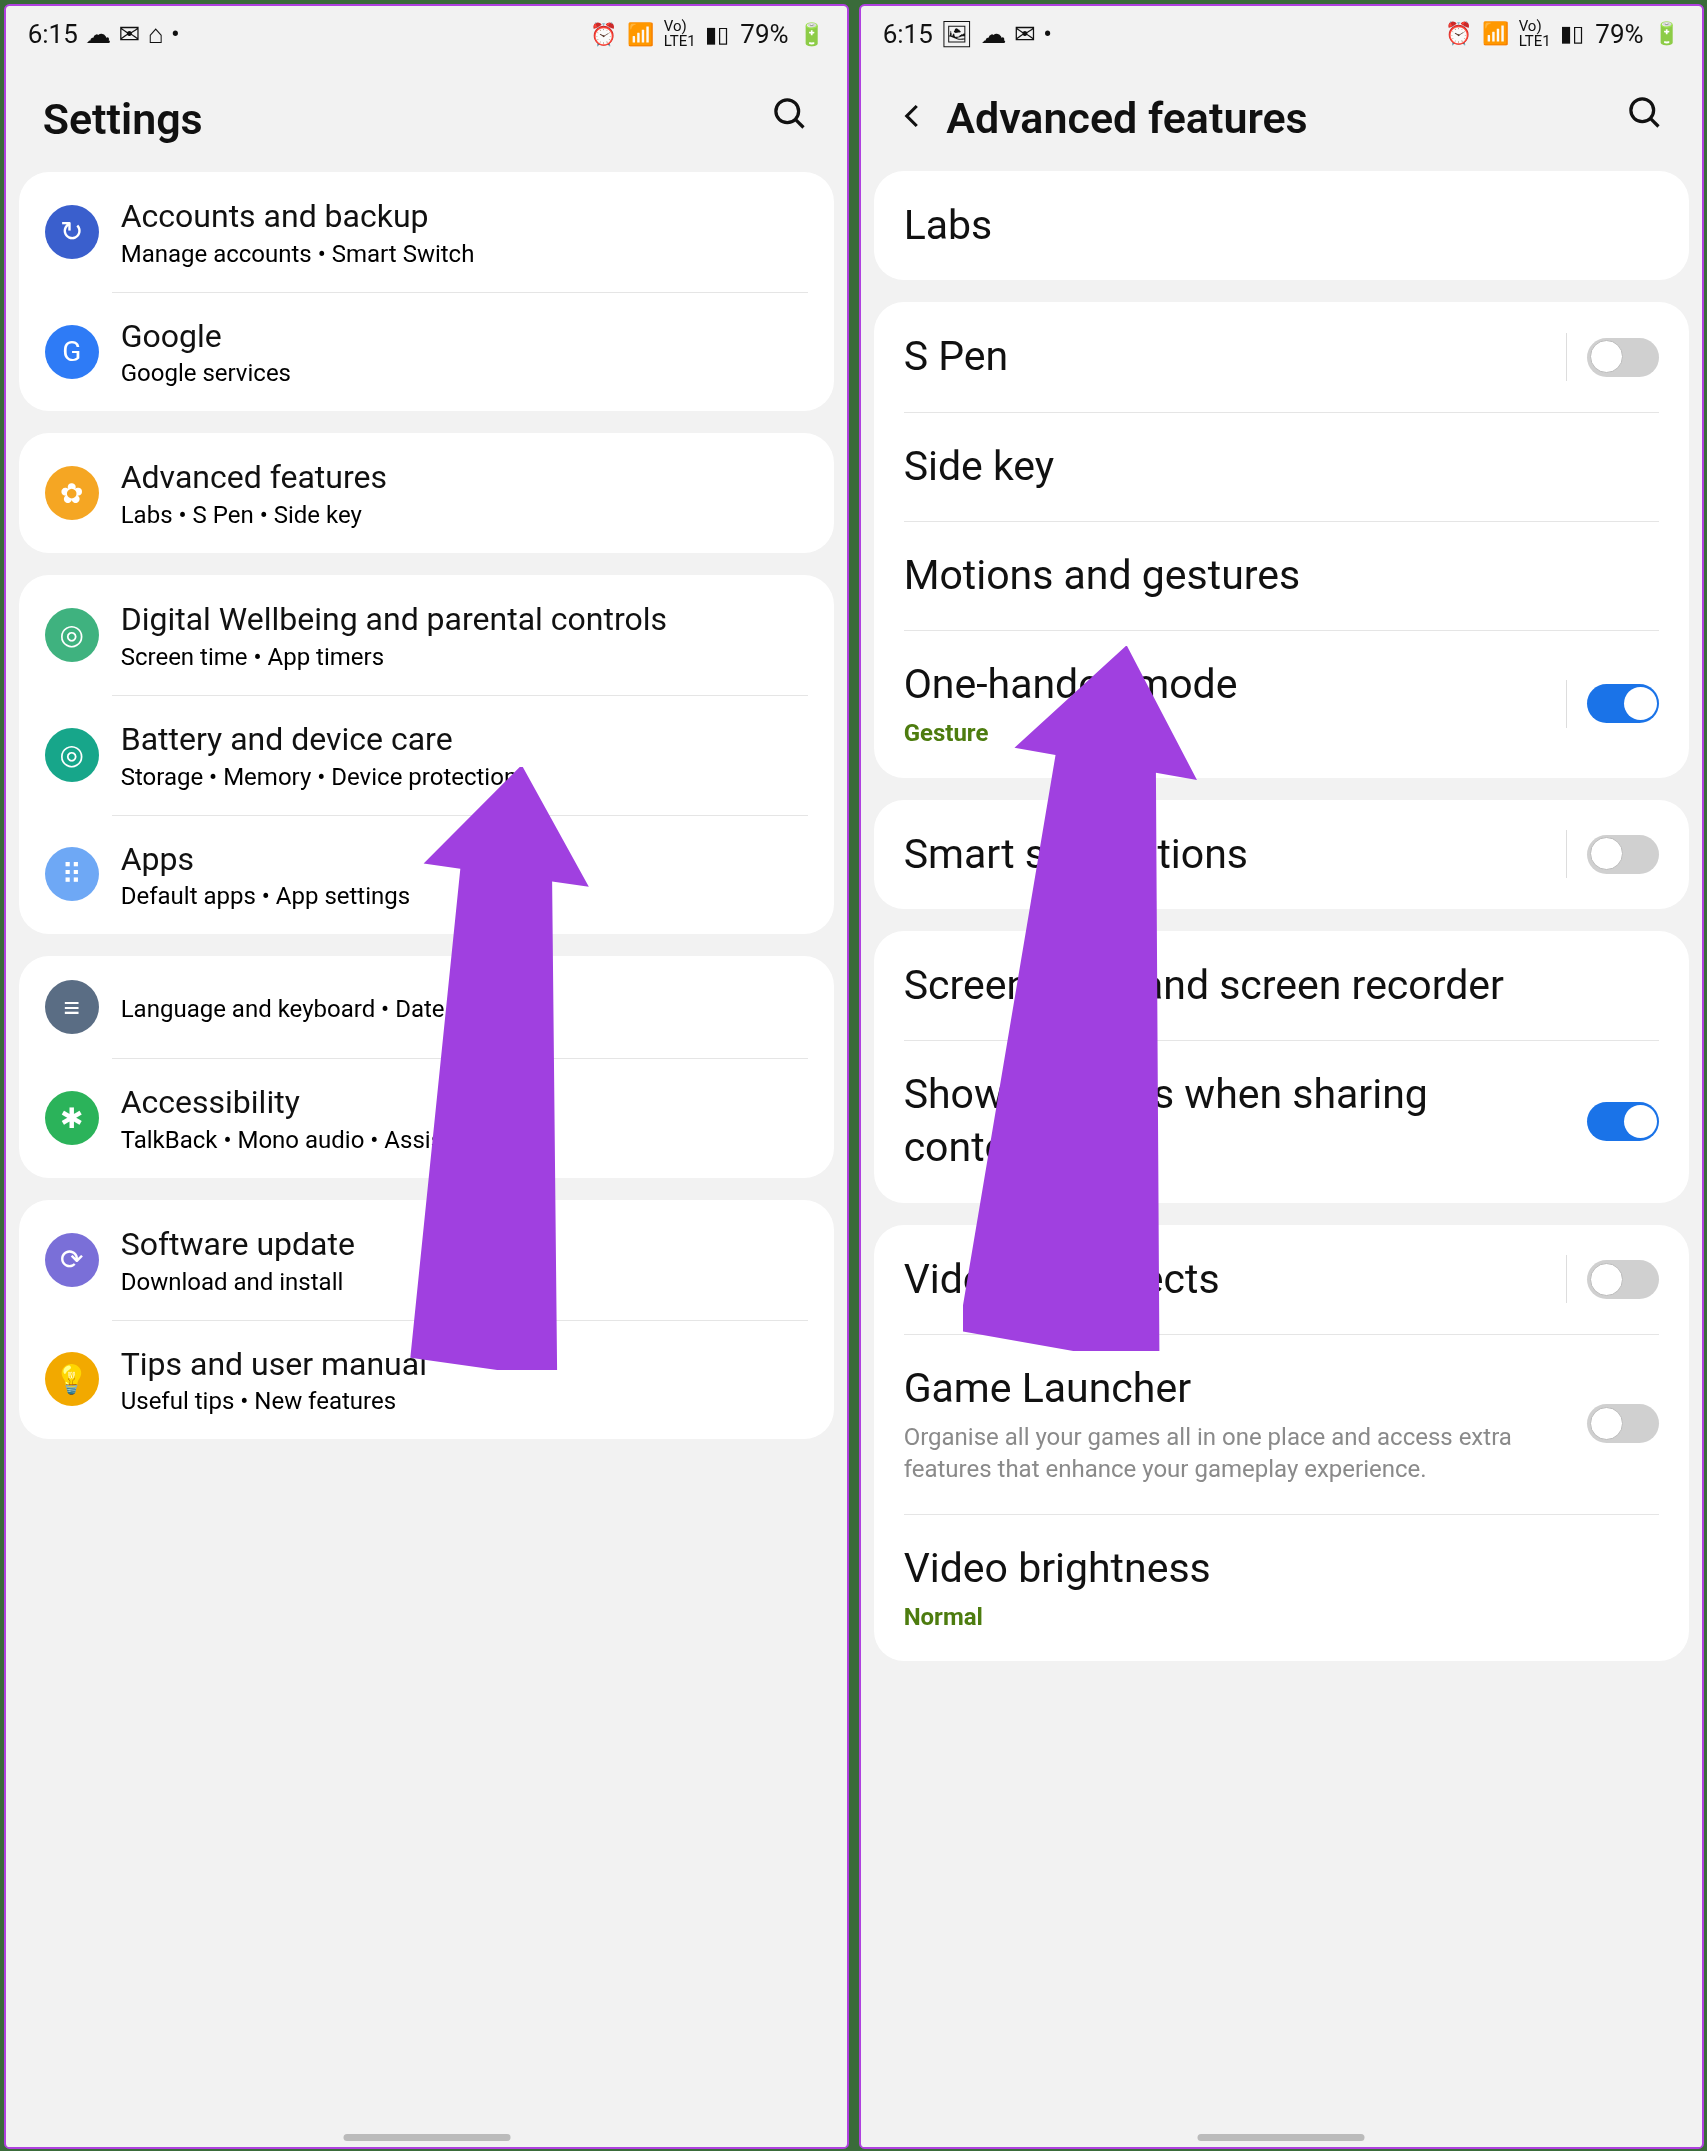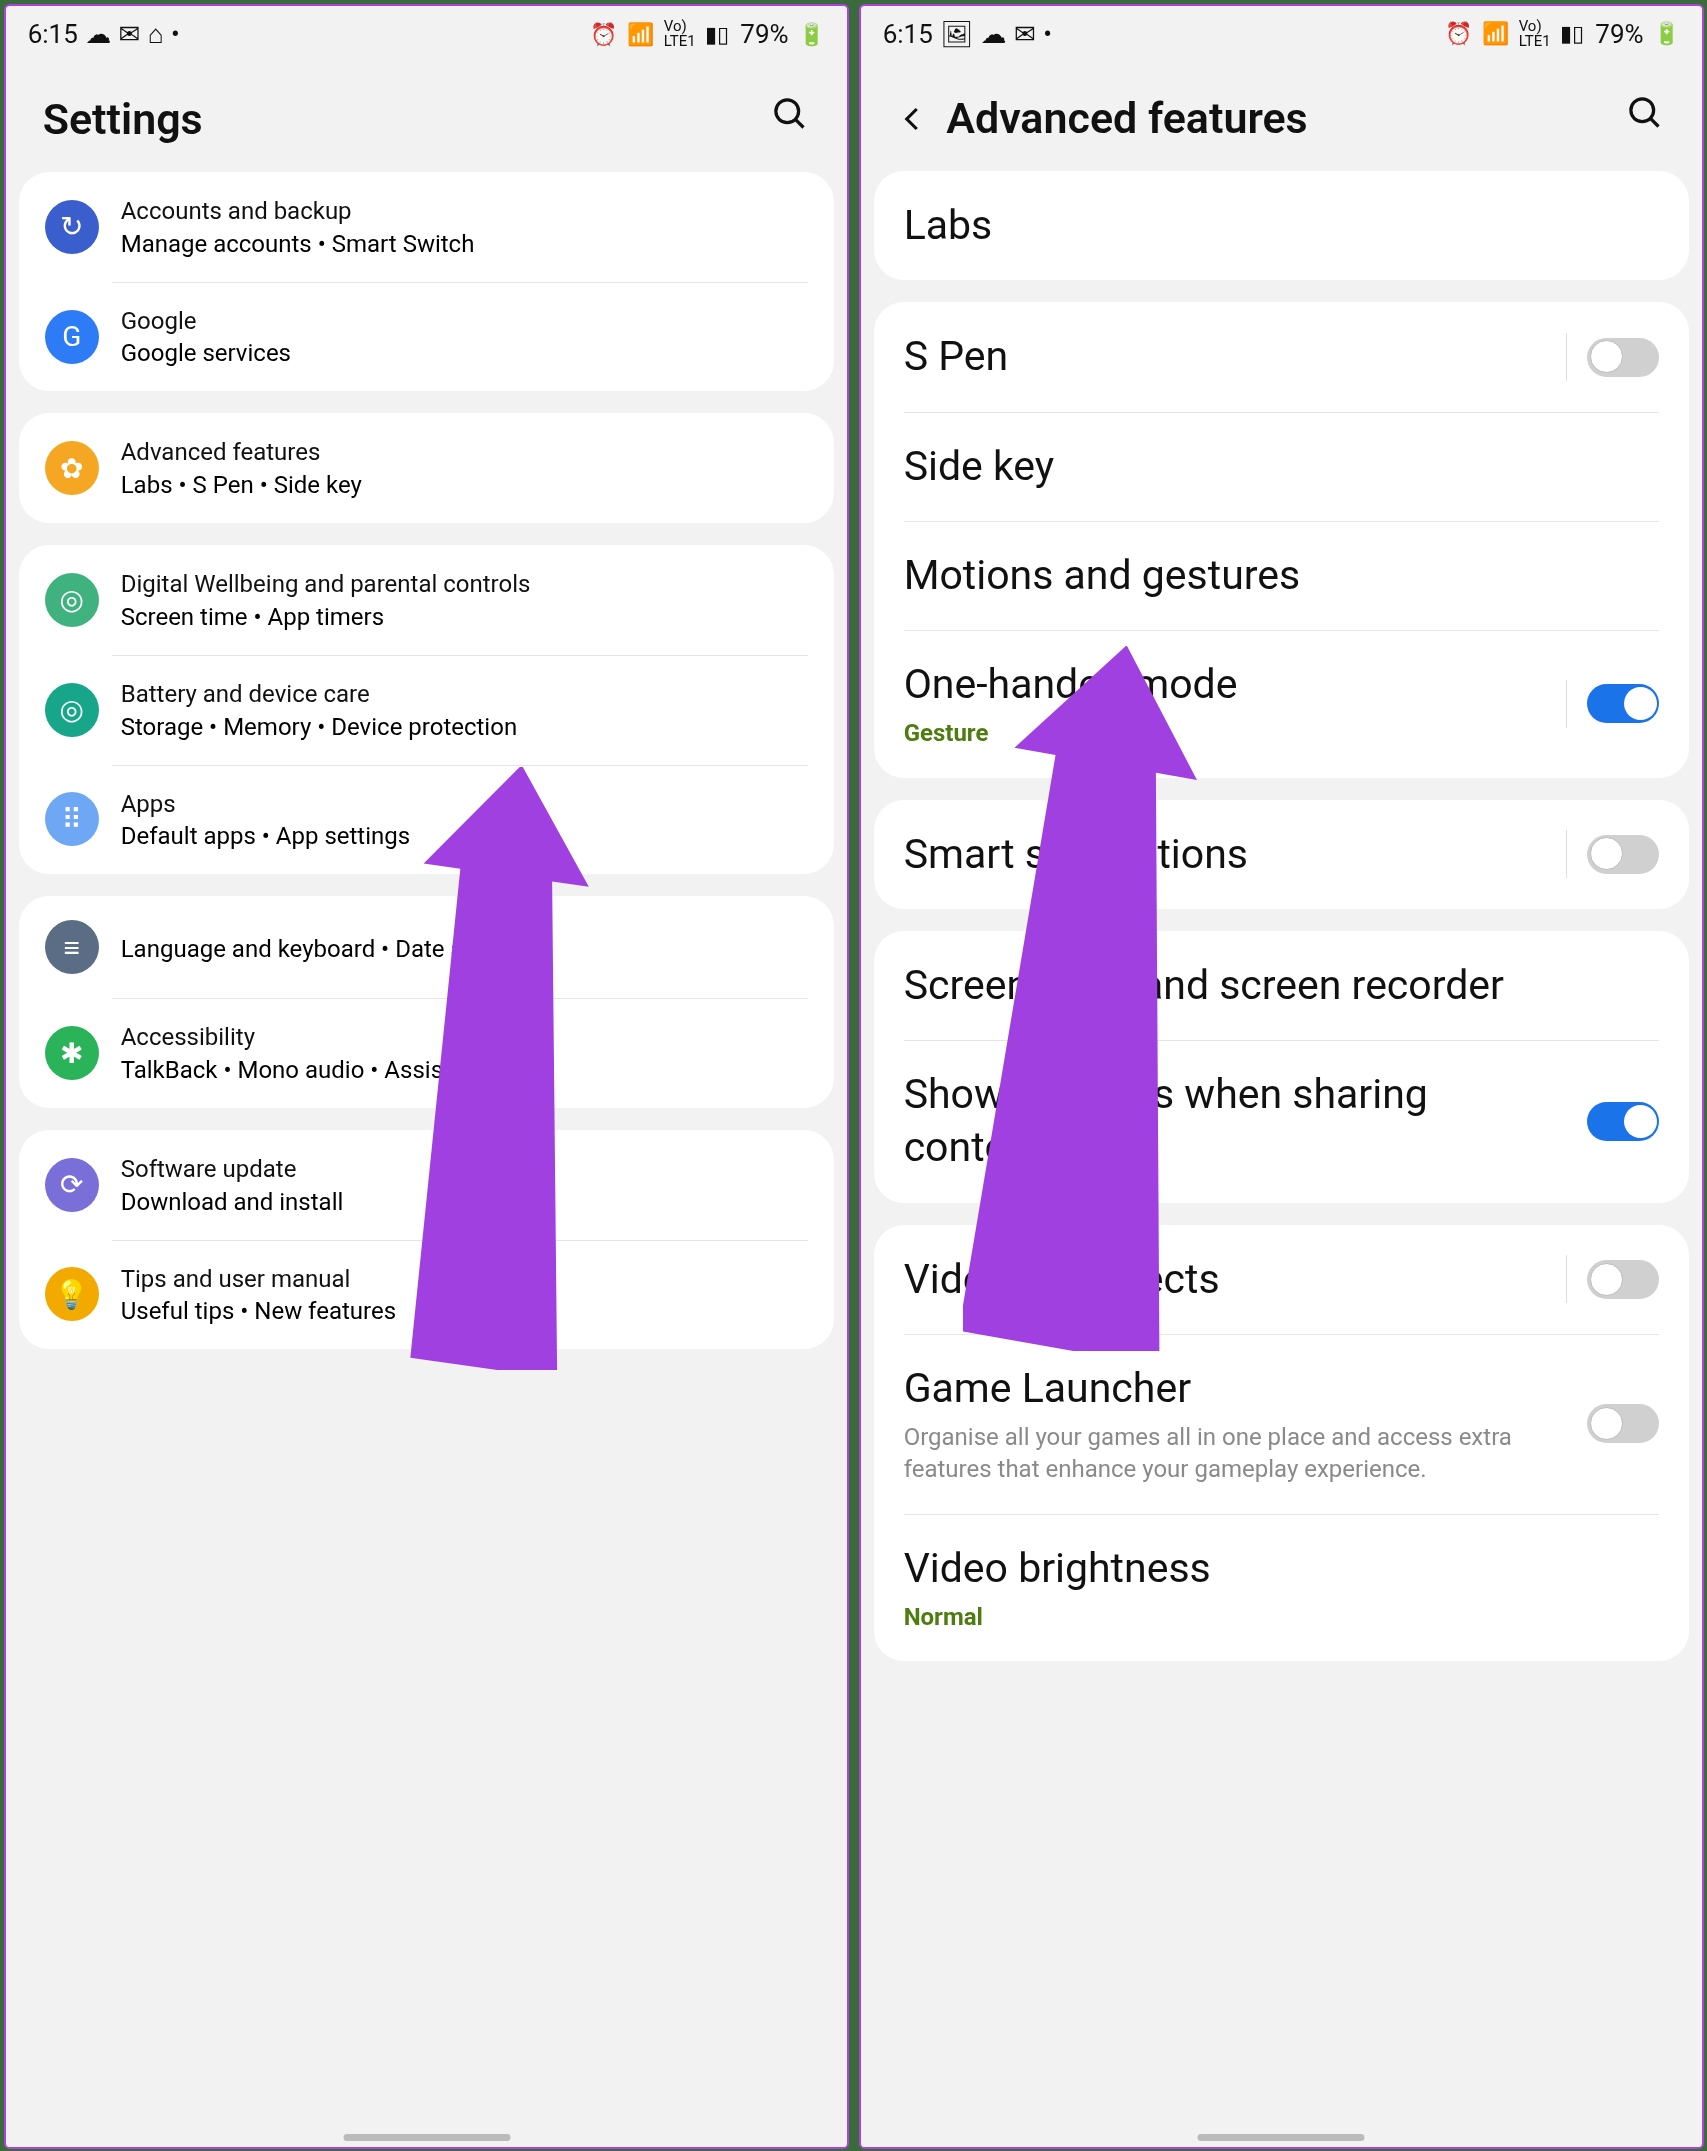--- a/index.html
+++ b/index.html
@@ -31,21 +31,21 @@
   .statusbar .right { display: flex; align-items: center; gap: 9.3px; font-size: 22px; }
   .battery-pct { font-size: 26px; margin-left: 1.9px; }
   .header {
     display: flex;
     justify-content: space-between;
     align-items: center;
     padding: 37px 37px 28px;
   }
   .header .title { font-size: 43px; font-weight: 600; color: #111; }
   .header .back { font-size: 37px; margin-right: 18.6px; color: #111; }
-  .header .left-group { display: flex; align-items: flex-end; }
+  .header .left-group { display: flex; align-items: center; }
   .search-btn { font-size: 37px; color: #111; }
   
   .card {
     background: #fff;
     border-radius: 30px;
     margin: 0 13px 22px;
     overflow: hidden;
   }
   .row {
     display: flex;
@@ -67,21 +67,21 @@
     width: 54px; height: 54px;
     border-radius: 50%;
     display: flex;
     align-items: center;
     justify-content: center;
     flex-shrink: 0;
     color: #fff;
     font-size: 28px;
   }
   .row-text { flex: 1; }
-  .row-title { font-size: 24px; color: #111; line-height: 1.25; }
+  .row-title { font-size: 32px; color: #111; line-height: 1.25; }
   .row-sub { font-size: 24px; color: #000000; margin-top: 3.7px; }
   
   .adv-row {
     display: flex;
     align-items: center;
     padding: 28px 30px;
     position: relative;
   }
   .adv-row + .adv-row::before {
     content: "";

